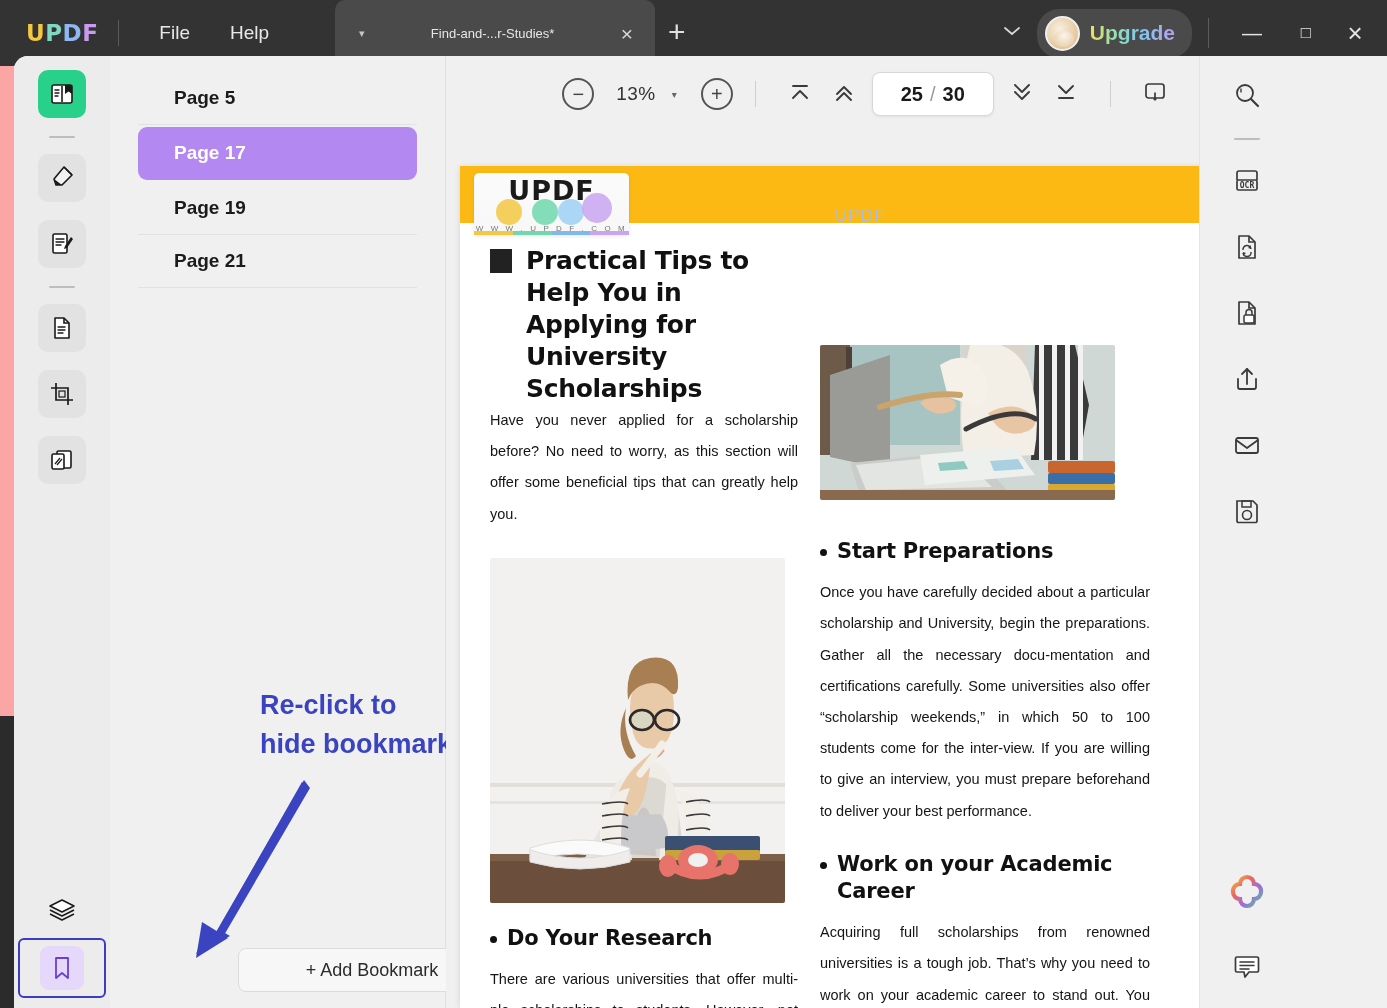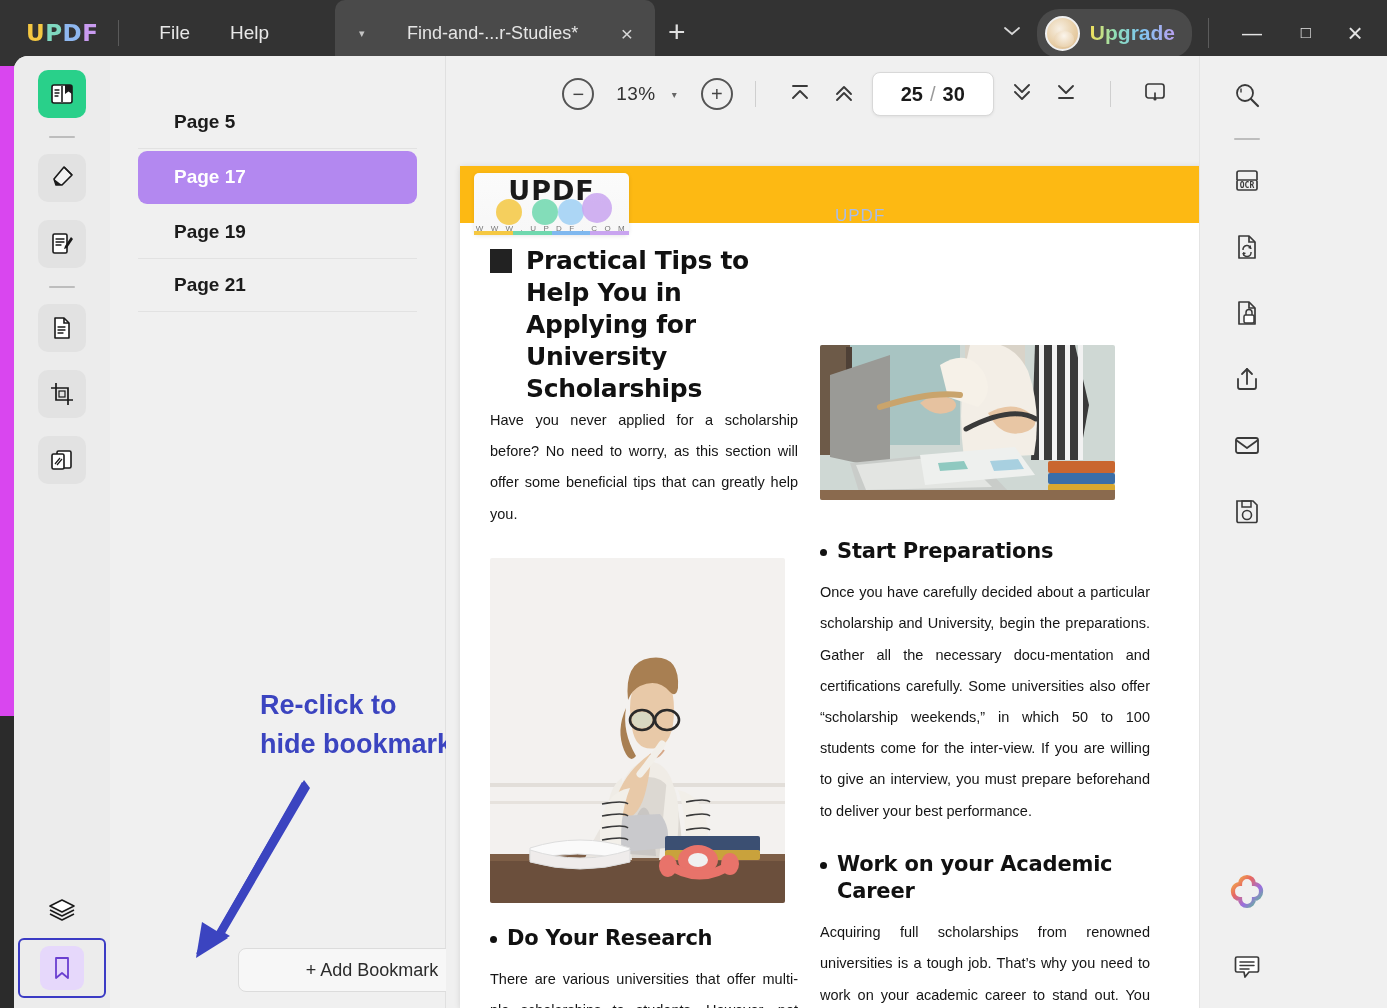--- a/index.html
+++ b/index.html
@@ -2,21 +2,21 @@
 <html><head>
 <meta charset="utf-8">
 <style>
   * { box-sizing: border-box; margin: 0; padding: 0; }
   html, body {
     width: 1387px; height: 1008px;
     overflow: hidden;
     font-family: "Liberation Sans", sans-serif;
     background: #2b2b2b;
   }
-  .app { position: relative; width: 1387px; height: 716px; background: #d946ef; }
+  .app { position: relative; width: 1387px; height: 716px; background: #fca5a5; }
 
   
   .titlebar {
     position: absolute; top: 0; left: 0; width: 1387px; height: 66px;
     background: #333333;
     display: flex; align-items: center;
   }
   .logo {
     margin-left: 26px; font-size: 23px; font-weight: bold; letter-spacing: .5px;
     font-family: "DejaVu Sans", sans-serif;
@@ -32,21 +32,21 @@
   .tab {
     position: absolute; left: 335px; top: 0; width: 320px; height: 66px;
     background: #4a4a4a;
     border-top-left-radius: 10px; border-top-right-radius: 10px;
     display: flex; align-items: center;
   }
   .tab-caret {
     color: #c4c4c4; font-size: 11px; margin-left: 24px; line-height: 1;
   }
   .tab-title {
-    flex: 1; text-align: center; color: #e6e6e6; font-size: 18px;
+    flex: 1; text-align: center; color: #e6e6e6; font-size: 13px;
     white-space: nowrap; overflow: hidden;
   }
   .tab-close { color: #d8d8d8; font-size: 21px; margin-right: 22px; line-height: 1; }
   .new-tab {
     position: absolute; left: 668px; top: 18px;
     color: #e0e0e0; font-size: 30px; line-height: 28px; font-weight: 300;
   }
   .tb-right {
     position: absolute; right: 0; top: 0; height: 66px;
     display: flex; align-items: center;
@@ -107,21 +107,21 @@
   .bm-inner {
     width: 44px; height: 44px; border-radius: 9px; background: #e6d8fb;
     display: flex; align-items: center; justify-content: center;
   }
 
   
   .panel {
     position: absolute; left: 96px; top: 0; width: 336px; height: 952px;
     background: #f0f0f0; border-right: 1px solid #e0e0e0;
   }
-  .bm-list { padding-top: 16px; margin-top: 24px; }
+  .bm-list { padding-top: 16px; }
   .bm-item {
     margin: 0 28px; padding: 15px 0 15px 36px;
     font-size: 19px; font-weight: bold; color: #1b1b1b;
     border-bottom: 1px solid #e2e2e2;
   }
   .bm-item.active {
     background: #b388f0; color: #ffffff; border-radius: 9px;
     border-bottom: 1px solid transparent; margin: 2px 28px;
   }
   .bm-item.last { border-bottom: 1px solid transparent; }

